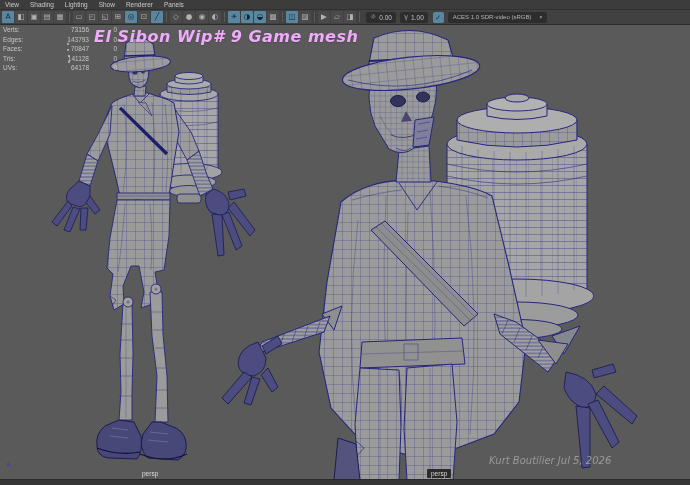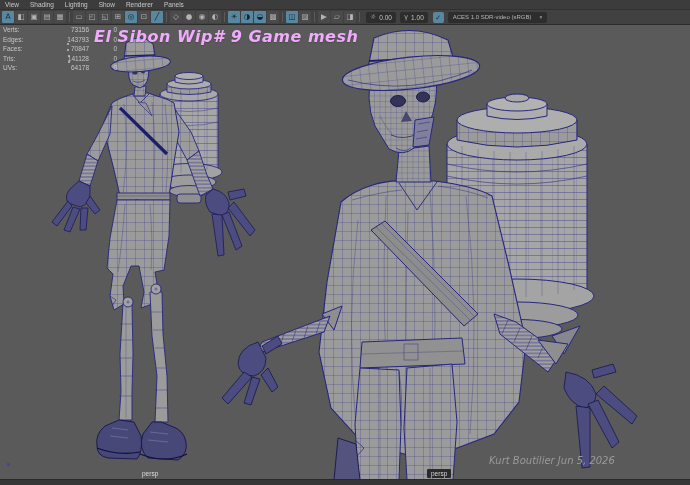--- a/index.html
+++ b/index.html
@@ -339,18 +339,18 @@
     <span class="num">0</span>
     <span>Tris:</span>
     <span class="num">141128</span>
     <span class="num">0</span>
     <span>UVs:</span>
     <span class="num">64178</span>
     <span class="num">0</span>
   </div>
 
   <div class="overlay-title">El Sibon Wip# 9 Game mesh</div>
-  <div class="signature">Kurt Boutilier Jun 5, 2026</div>
+  <div class="signature">Kurt Boutilier Jul 5, 2026</div>
   <div class="persp-left">persp</div>
   <div class="persp-right">persp</div>
 
   <div class="bottom-bar"></div>
 </div>
 
 </body></html>

